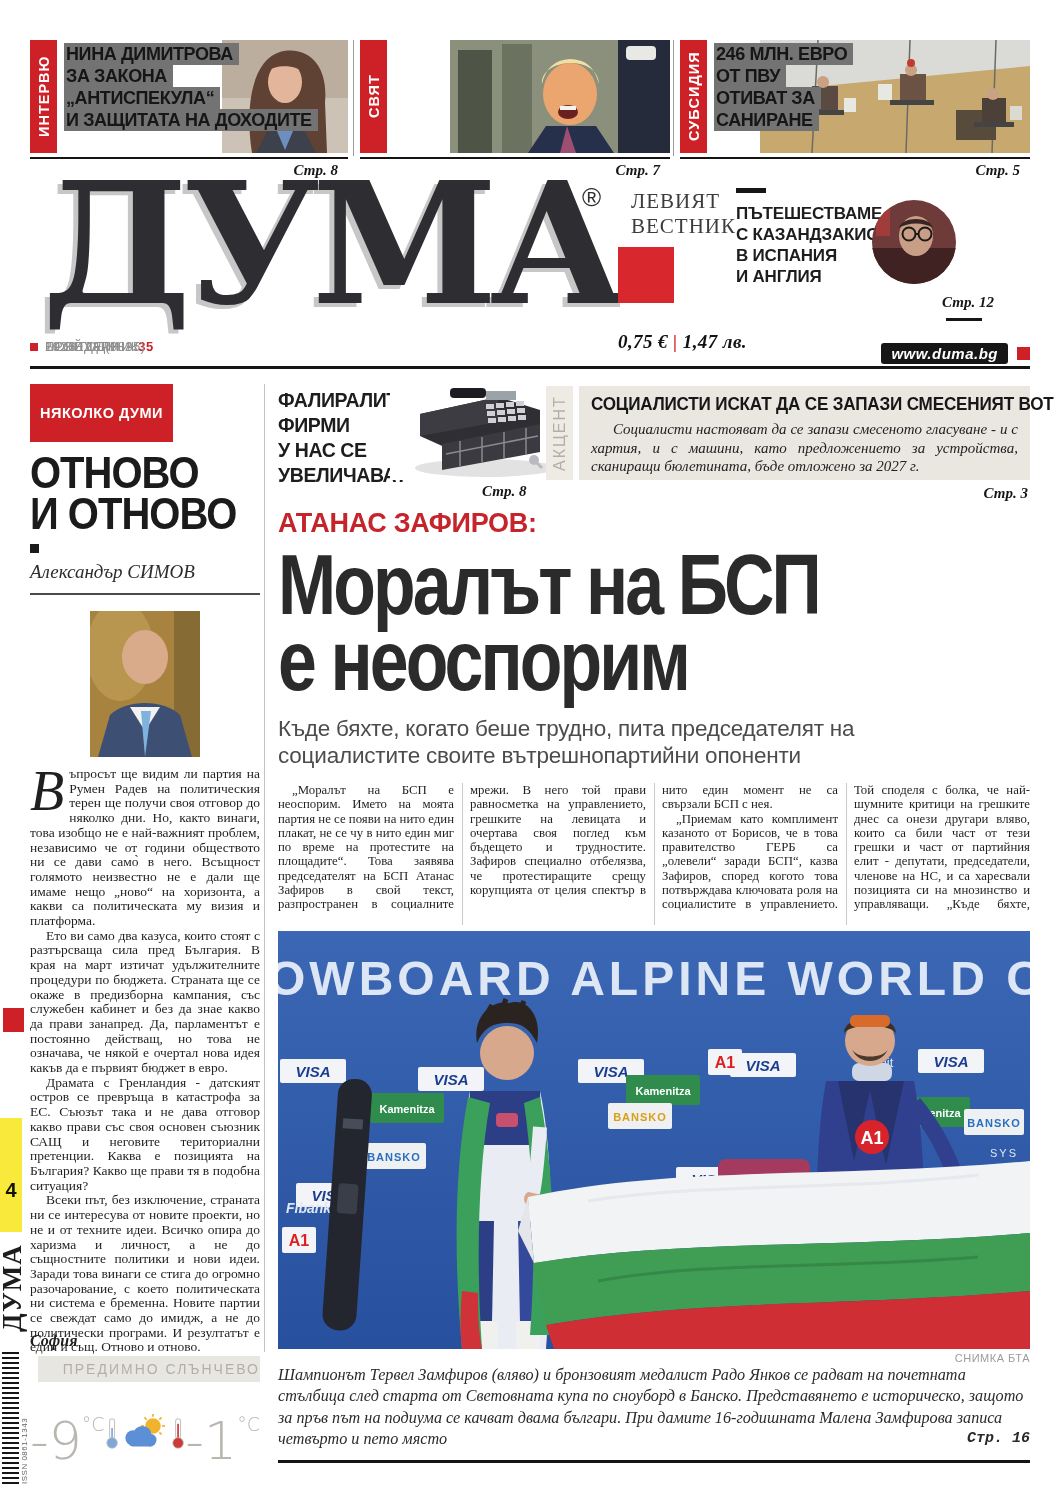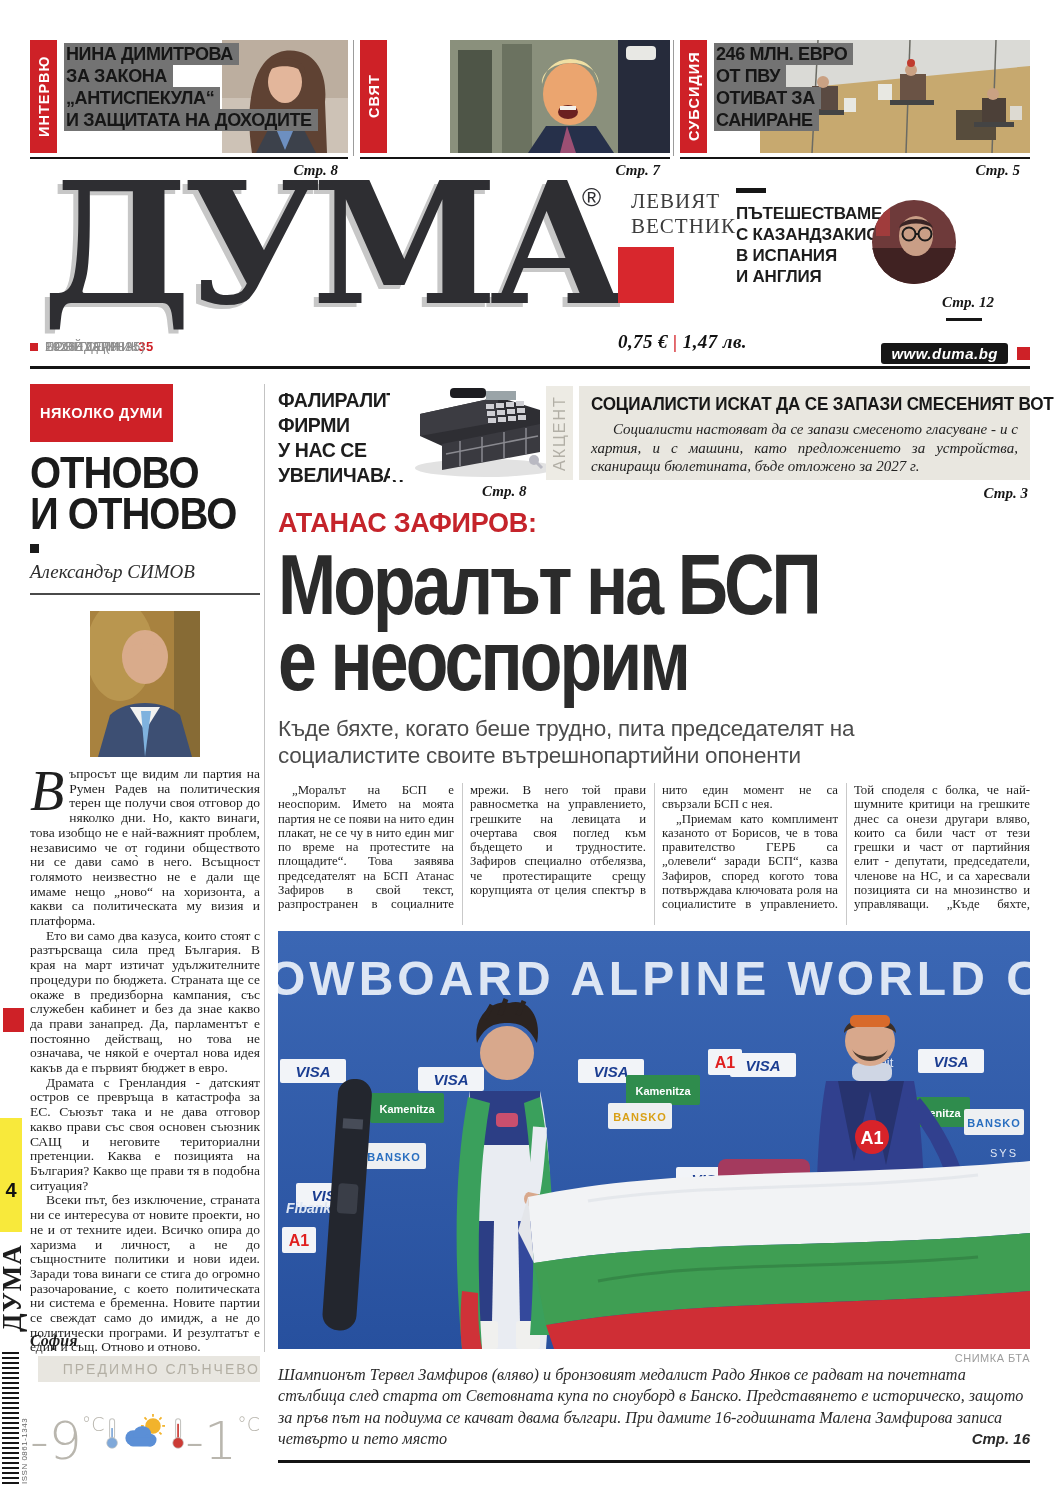--- a/index.html
+++ b/index.html
@@ -1,19 +1,19 @@
 <!DOCTYPE html>
 <html><head>
 <meta charset="utf-8">
 <style>
 *{margin:0;padding:0;box-sizing:border-box}
 html,body{background:#888}
 .page{position:relative;width:1058px;height:1493px;margin:0 auto;background:#fff;overflow:hidden;
   font-family:"Liberation Sans","DejaVu Sans",sans-serif;color:#1d1d1d}
-.serif{font-family:Liberation Sans, sans-serif}
+.serif{font-family:Liberation Mono, monospace}
 .pageref{font-family:"Liberation Serif",serif;font-style:italic;font-weight:bold;font-size:15px;color:#161616}
 
 
 .teasers{position:absolute;top:40px;left:30px;width:1000px;height:134px}
 .teaser{position:absolute;top:0;height:134px}
 .teaser.t1{left:0;width:318px}.teaser.t2{left:330px;width:310px}.teaser.t3{left:650px;width:350px}
 .tsep{position:absolute;top:0;width:1px;height:116px;background:#9c9c9c}
 .ts1{left:323px}.ts2{left:643px}
 .t-label{position:absolute;left:0;top:0;width:27px;height:113px;background:#ce2127;color:#fff;
   display:flex;align-items:center;justify-content:center;writing-mode:vertical-rl;transform:rotate(180deg);

